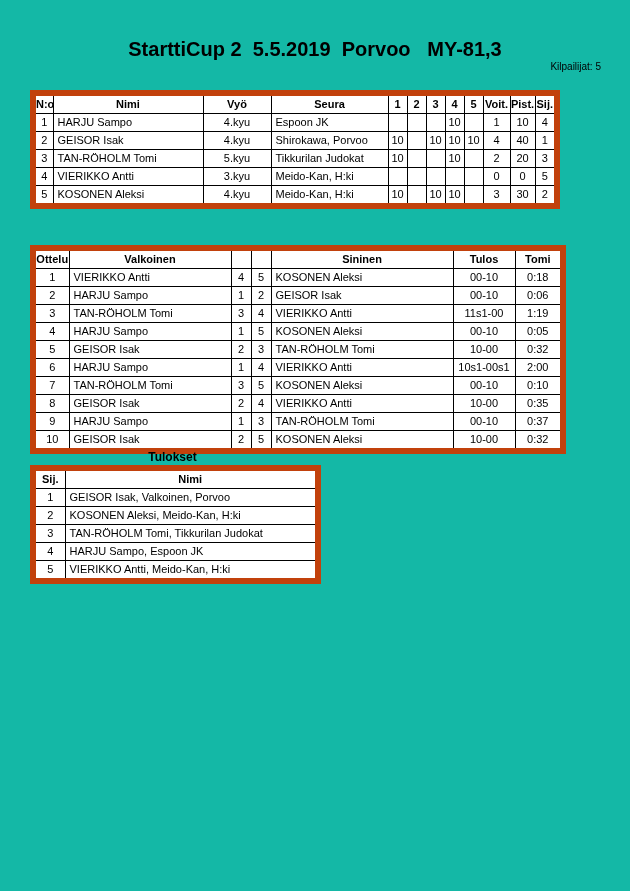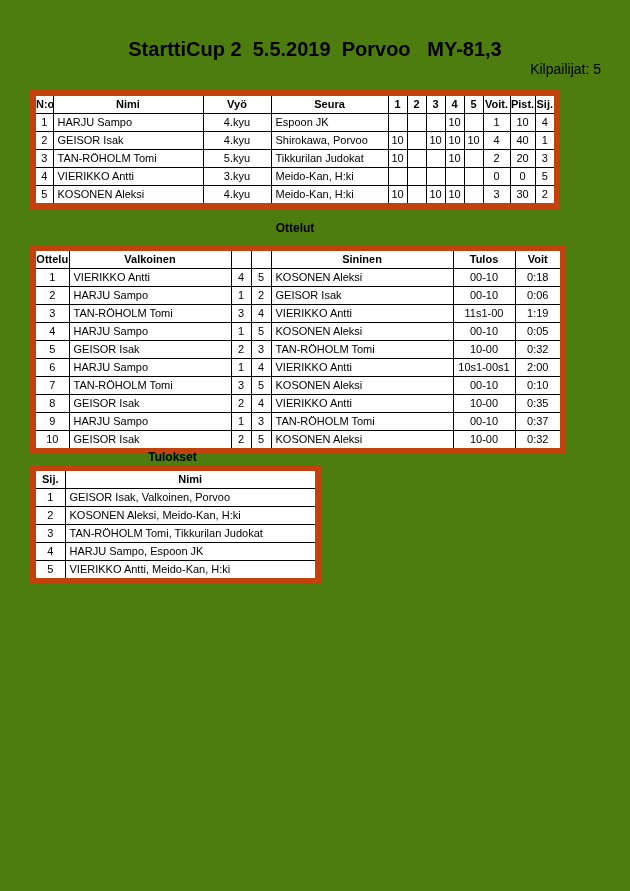--- a/index.html
+++ b/index.html
@@ -1,21 +1,21 @@
 <!DOCTYPE html>
 <html><head>
 <meta charset="utf-8">
 <style>
   * { box-sizing: border-box; }
   html, body { margin: 0; padding: 0; background: #ffffff; }
   .page {
     position: relative;
     width: 630px;
     height: 891px;
-    background: #4d7c0f;
+    background: #14b8a6;
     color: #000000;
     font-family: "Liberation Sans", "DejaVu Sans", sans-serif;
     overflow: hidden;
   }
   .title {
     position: absolute;
     top: 38px; left: 0;
     width: 100%;
     text-align: center;
     font-size: 20px;
@@ -27,21 +27,21 @@
     font-size: 12px;
     font-weight: bold;
     text-align: center;
   }
   #h-kilpailijat { top: 65px; left: 30px; width: 524px; }
   #h-ottelut     { top: 221px; left: 30px; width: 530px; }
   #h-tulokset    { top: 450px; left: 30px; width: 285px; }
   .count-label {
     position: absolute;
     top: 61px; right: 29px;
-    font-size: 14px;
+    font-size: 10px;
   }
   table {
     position: absolute;
     border-collapse: collapse;
     table-layout: fixed;
     font-size: 11px;
     border: 6px solid #c2410c;
     background: #fff;
   }
   #t-competitors { top: 90px;  left: 30px; width: 524px; }
@@ -166,41 +166,40 @@
         <td class="c">10</td>
         <td class="c">10</td>
         <td class="c"></td>
         <td class="c">3</td>
         <td class="c">30</td>
         <td class="c">2</td>
       </tr>
     </tbody>
   </table>
 
-  <div class="sec-heading" id="h-ottelut">Ottelut</div>
 
   <table id="t-matches">
     <colgroup>
       <col style="width:36px">
         <col style="width:162px">
         <col style="width:20px">
         <col style="width:20px">
       <col style="width:182px">
         <col style="width:62px">
         <col style="width:48px">
     </colgroup>
     <thead>
       <tr>
         <th>Ottelu</th>
         <th>Valkoinen</th>
         <th></th>
         <th></th>
         <th>Sininen</th>
         <th>Tulos</th>
-        <th>Voit</th>
+        <th>Tomi</th>
       </tr>
     </thead>
     <tbody>
       <tr>
         <td class="c">1</td>
         <td class="l">VIERIKKO Antti</td>
         <td class="c">4</td>
         <td class="c">5</td>
         <td class="l">KOSONEN Aleksi</td>
         <td class="c">00-10</td>

